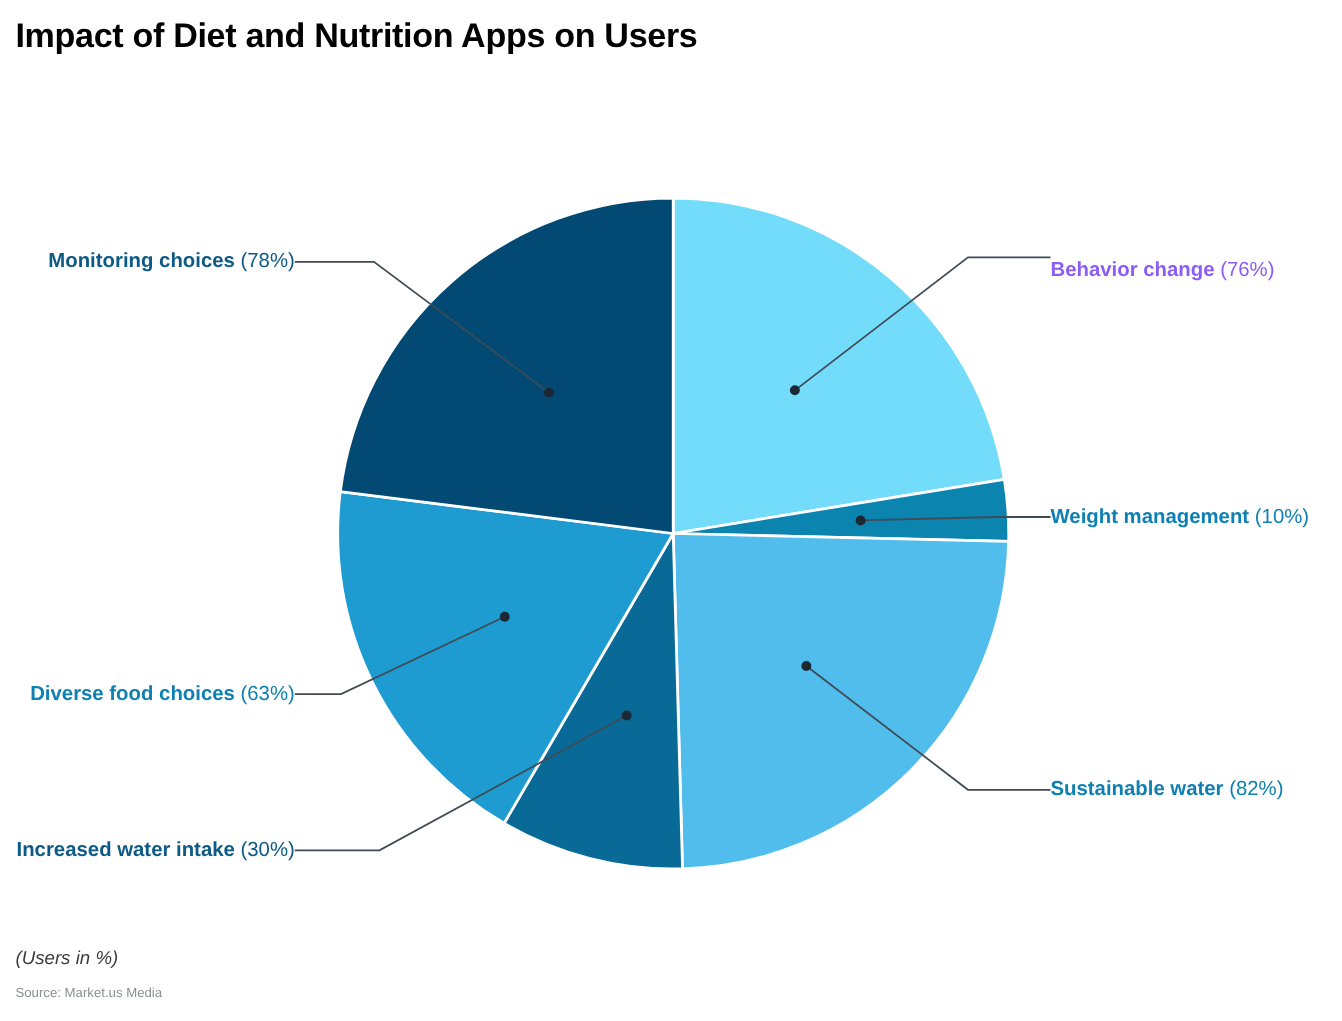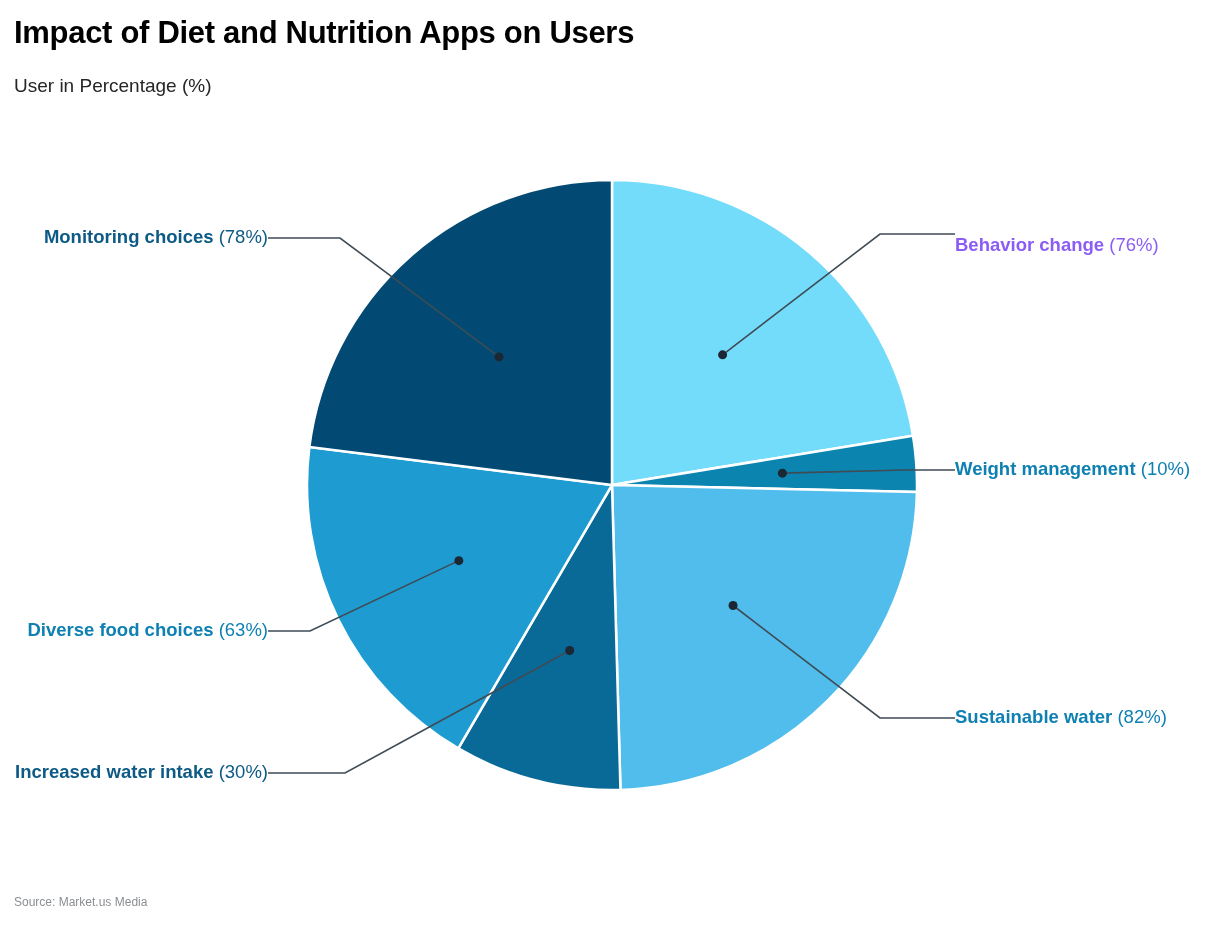--- a/index.html
+++ b/index.html
@@ -101,21 +101,20 @@
     margin-top: 7px;
   }
 </style>
 </head>
 <body>
 
 <div id="page">
 
   <div id="header">
     <h1 id="chart-title">Impact of Diet and Nutrition Apps on Users</h1>
-    <p id="chart-subtitle">User in Percentage (%)</p>
   </div>
 
   <div id="plot-area">
     <svg id="pie-svg" width="1220" height="928" viewBox="0 0 1220 928">
       <g id="pie-slices">
           <path d="M 612 485 L 612.00 180.00 A 305 305 0 0 1 913.00 435.75 Z" fill="#73DCFA" stroke="#ffffff" stroke-width="2.5"></path>
           <path d="M 612 485 L 913.00 435.75 A 305 305 0 0 1 916.92 492.07 Z" fill="#0B84B0" stroke="#ffffff" stroke-width="2.5"></path>
           <path d="M 612 485 L 916.92 492.07 A 305 305 0 0 1 620.48 789.88 Z" fill="#51BDEC" stroke="#ffffff" stroke-width="2.5"></path>
           <path d="M 612 485 L 620.48 789.88 A 305 305 0 0 1 458.28 748.43 Z" fill="#0A6A97" stroke="#ffffff" stroke-width="2.5"></path>
           <path d="M 612 485 L 458.28 748.43 A 305 305 0 0 1 309.38 446.94 Z" fill="#1E9CD1" stroke="#ffffff" stroke-width="2.5"></path>
@@ -142,16 +141,17 @@
         <div class="callout right" style="color: #8b5cf6; top: 232px; left: 955px; max-width: 259px; white-space: normal;"><span class="lbl">Behavior change</span><span class="pct"> (76%)</span></div>
         <div class="callout right" style="color: rgb(14, 128, 178); top: 456px; left: 955px; max-width: 259px; white-space: normal;"><span class="lbl">Weight management</span><span class="pct"> (10%)</span></div>
         <div class="callout right" style="color: rgb(14, 128, 178); top: 704px; left: 955px; max-width: 259px; white-space: normal;"><span class="lbl">Sustainable water</span><span class="pct"> (82%)</span></div>
         <div class="callout left" style="color: rgb(12, 90, 133); top: 759px; right: 952px; max-width: 262px; white-space: normal;"><span class="lbl">Increased water intake</span><span class="pct"> (30%)</span></div>
         <div class="callout left" style="color: rgb(14, 128, 178); top: 617px; right: 952px; max-width: 262px; white-space: normal;"><span class="lbl">Diverse food choices</span><span class="pct"> (63%)</span></div>
         <div class="callout left" style="color: rgb(12, 90, 133); top: 224px; right: 952px; max-width: 262px; white-space: normal;"><span class="lbl">Monitoring choices</span><span class="pct"> (78%)</span></div>
       </div>
   </div>
 
   <div id="footer">
+    <p id="footer-note">(Users in %)</p>
     <p id="footer-source">Source: Market.us Media</p>
   </div>
 
 </div>
 
 </body></html>

